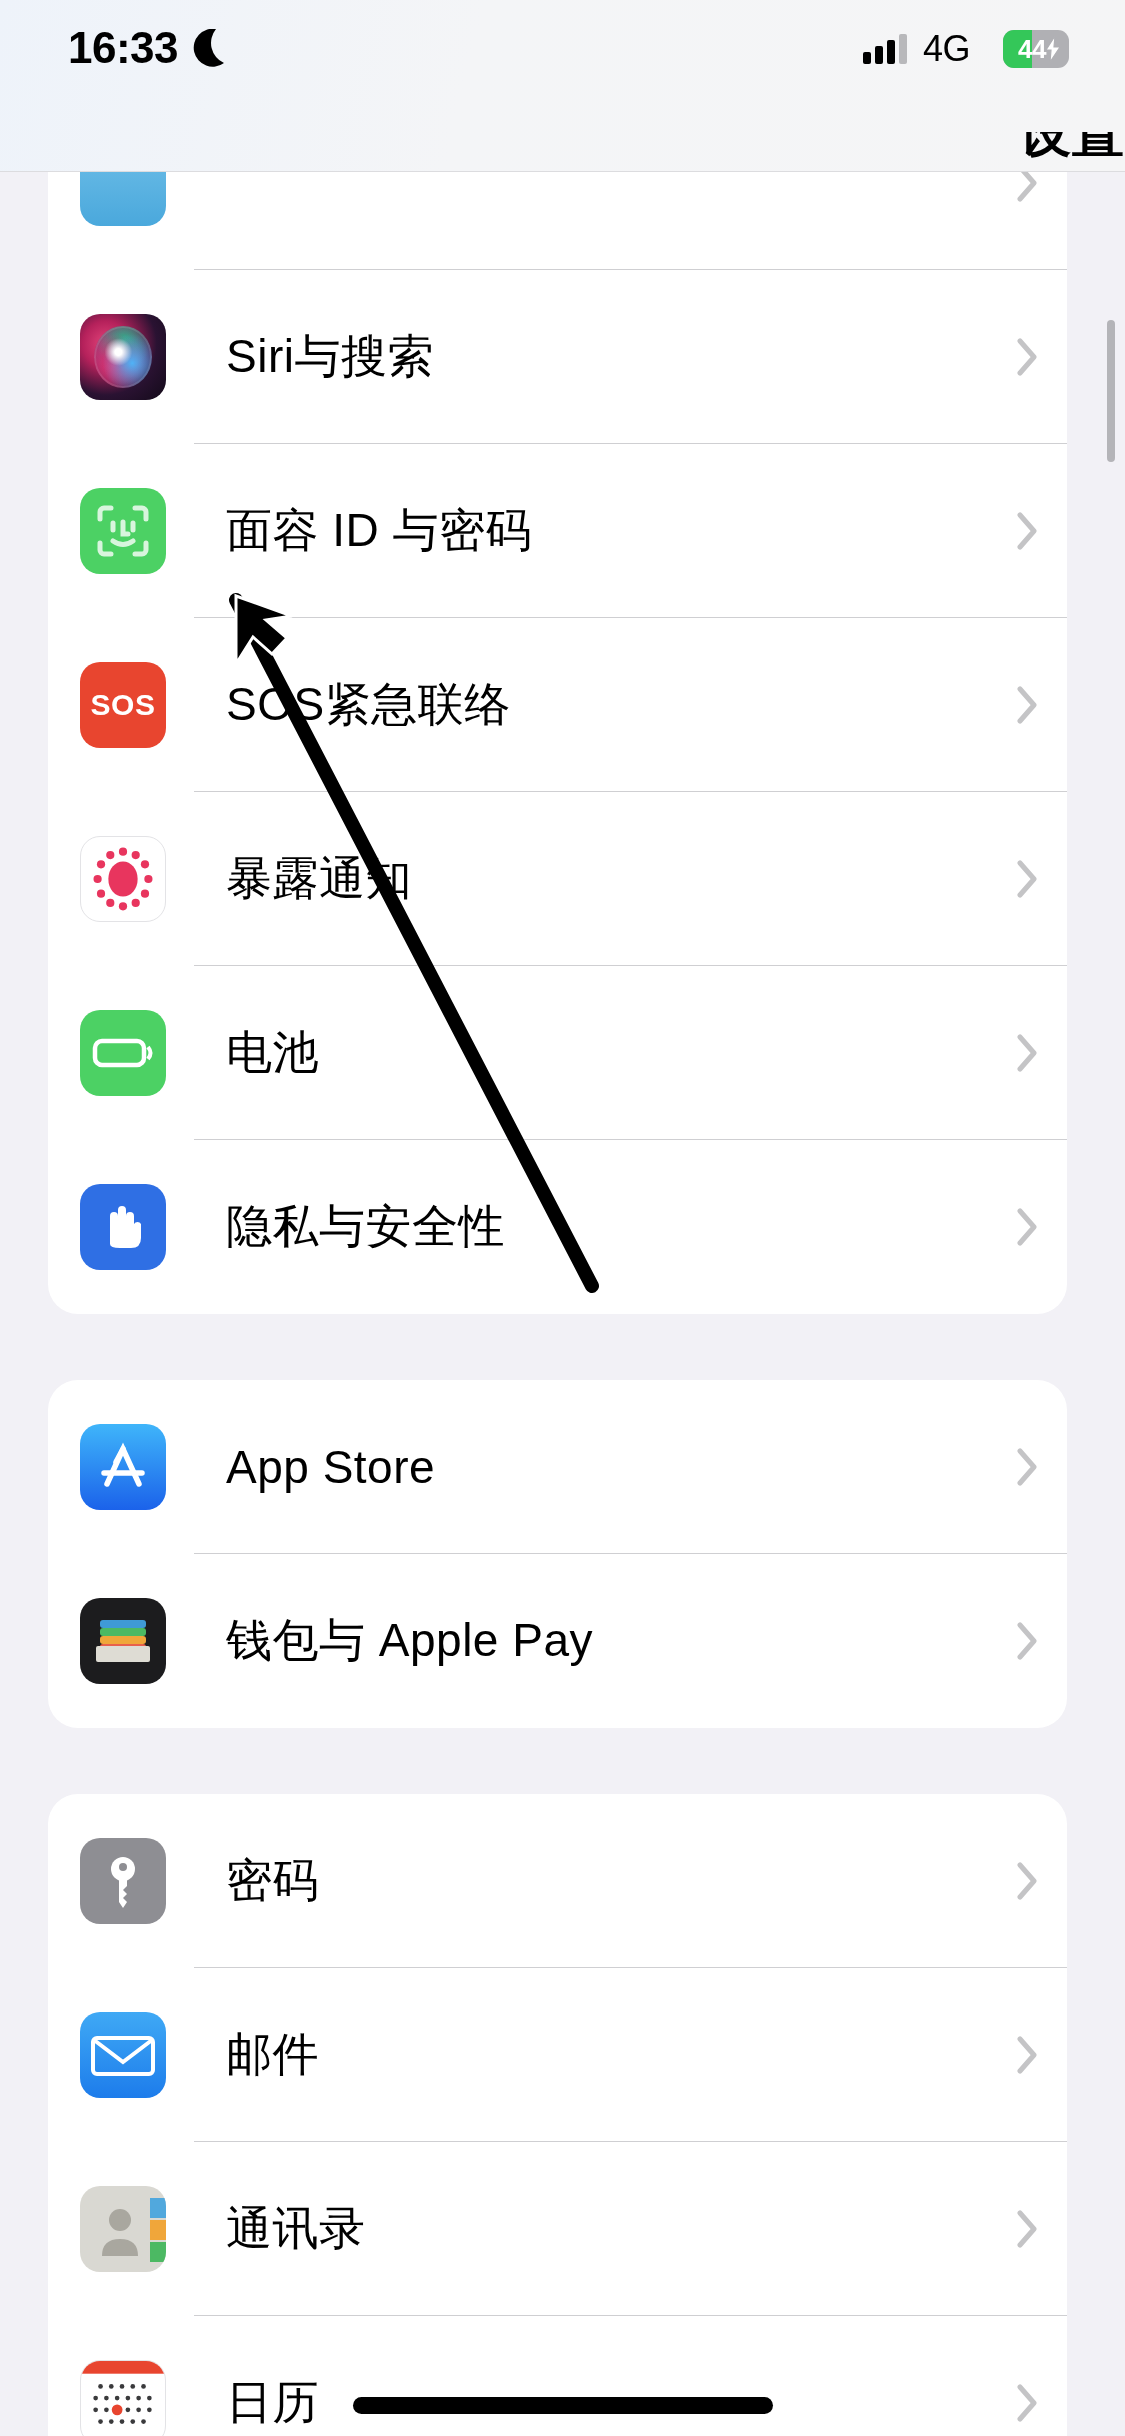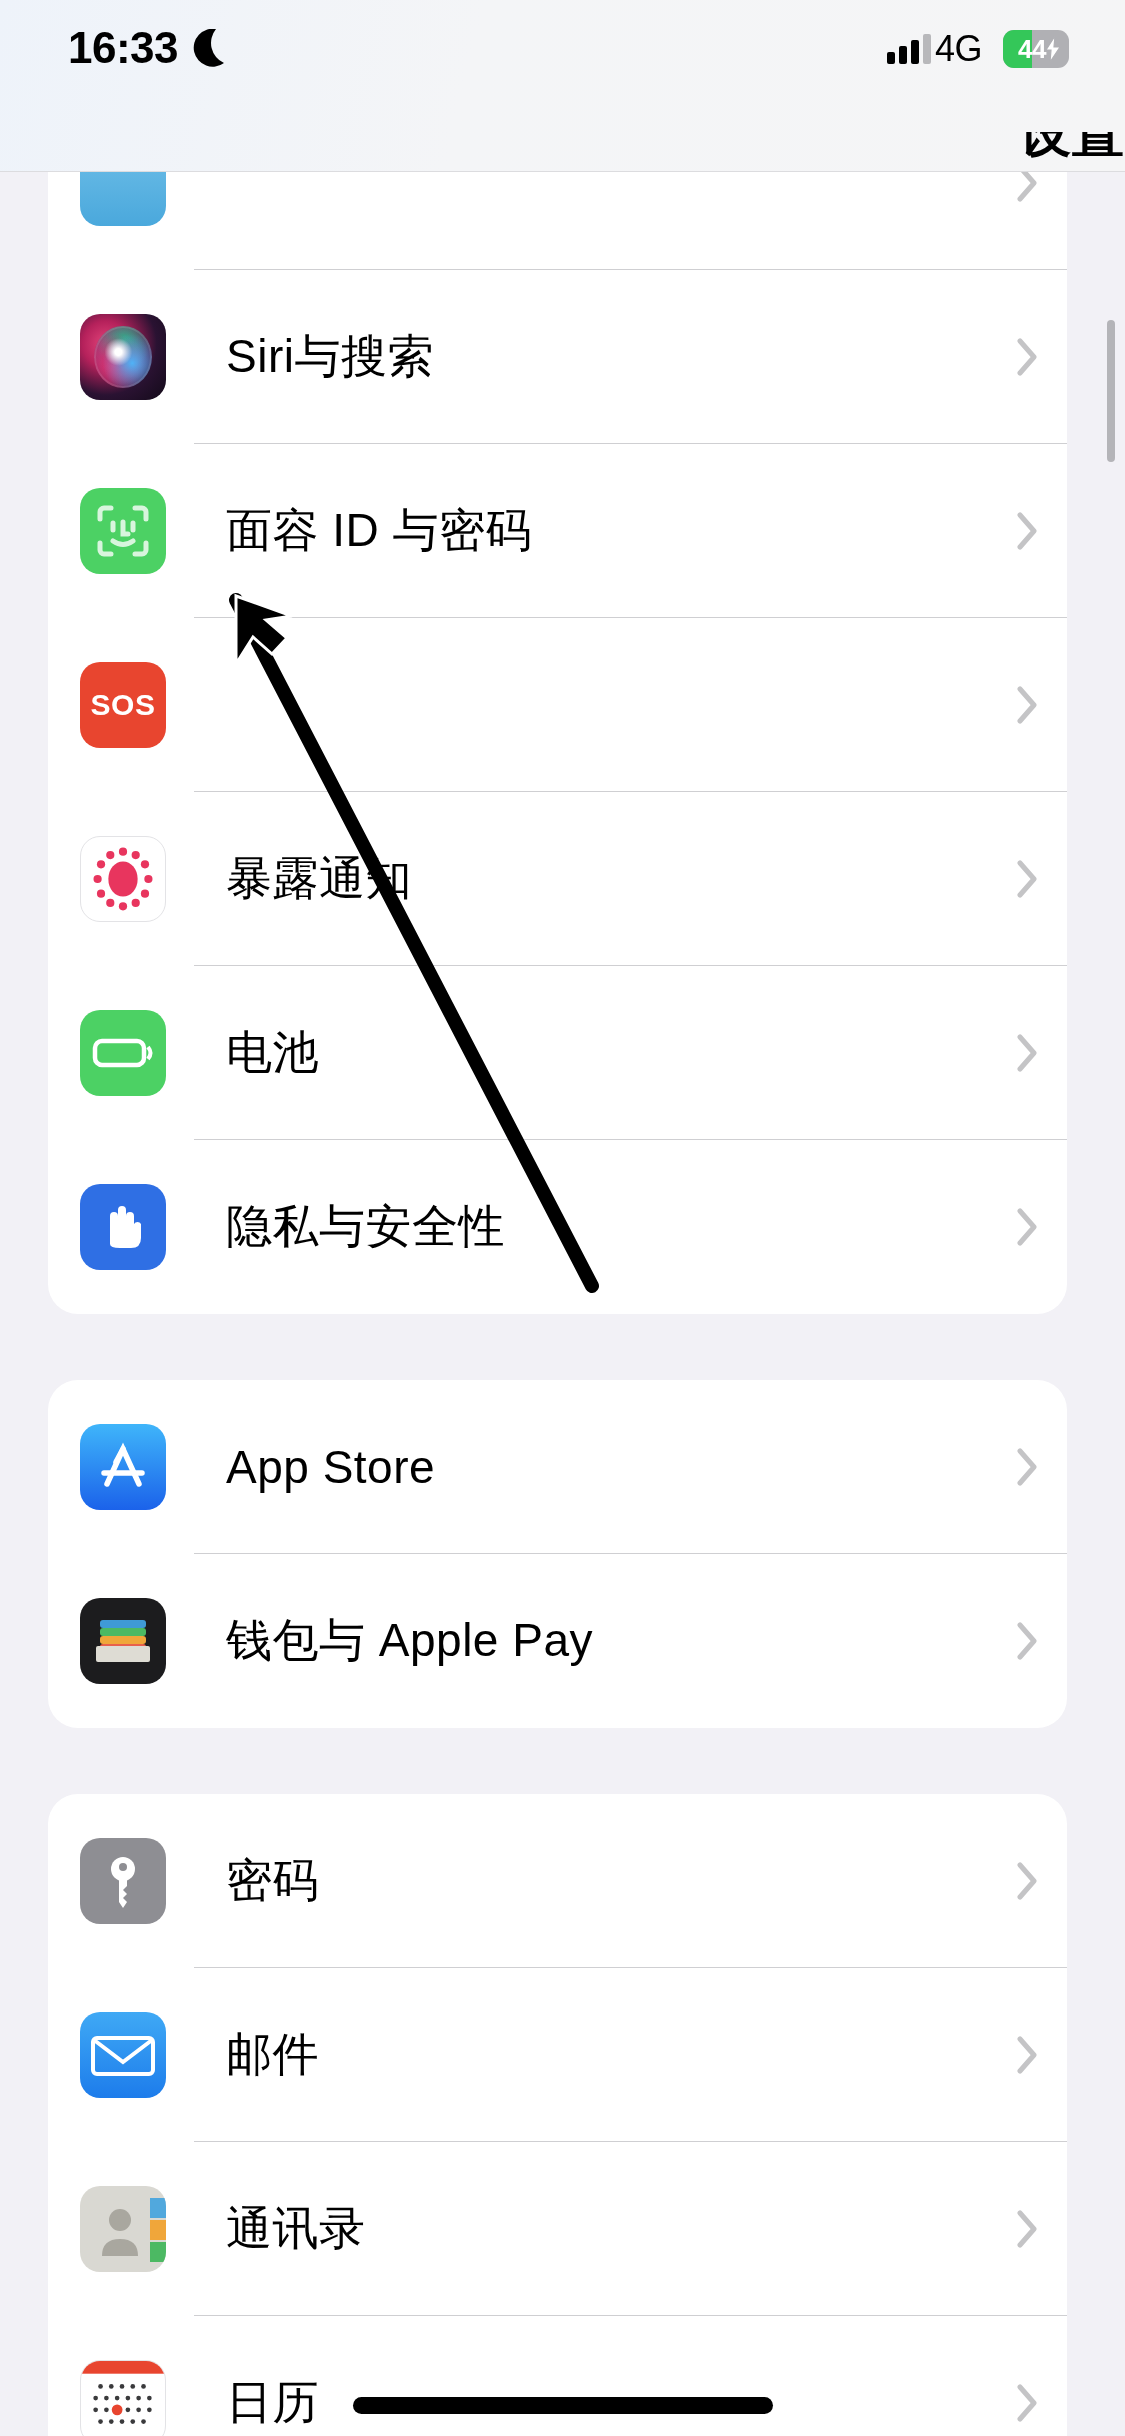--- a/index.html
+++ b/index.html
@@ -41,21 +41,21 @@
     font-size: 44px;
     font-weight: bold;
     color: #000;
     letter-spacing: -0.5px;
     line-height: 1;
   }
   #moon-icon { width: 34px; height: 38px; display:block; }
   #status-right {
     position: absolute;
     right: 56px; top: 28px;
-    display: flex; align-items: center; 
+    display: flex; align-items: center; gap: 12px;
     height: 42px;
   }
   .sig-bars { display: flex; align-items: flex-end; gap: 4px; height: 30px; }
   .sig-bars i { display:block; width: 8px; background: #000; border-radius: 2px; }
   .sig-bars i:nth-child(1){ height: 12px; }
   .sig-bars i:nth-child(2){ height: 18px; }
   .sig-bars i:nth-child(3){ height: 24px; }
   .sig-bars i:nth-child(4){ height: 30px; background: #b8b8bb; }
   #net-label {
     font-size: 36px; font-weight: 500; color: #000;
@@ -275,20 +275,21 @@
         <span class="chevron">
           <svg width="22" height="38" viewBox="0 0 22 38">
               <path d="M3 3 L17 19 L3 35" fill="none" stroke="#c4c4c6" stroke-width="5" stroke-linecap="round" stroke-linejoin="round"></path>
             </svg>
         </span>
         <div class="sep"></div>
       </div>
 
       <div class="row">
         <div class="icon-wrap ic-sos">SOS</div>
+        <div class="row-label">SOS紧急联络</div>
         <span class="chevron">
           <svg width="22" height="38" viewBox="0 0 22 38">
               <path d="M3 3 L17 19 L3 35" fill="none" stroke="#c4c4c6" stroke-width="5" stroke-linecap="round" stroke-linejoin="round"></path>
             </svg>
         </span>
         <div class="sep"></div>
       </div>
 
       <div class="row">
         <div class="icon-wrap ic-exposure">

